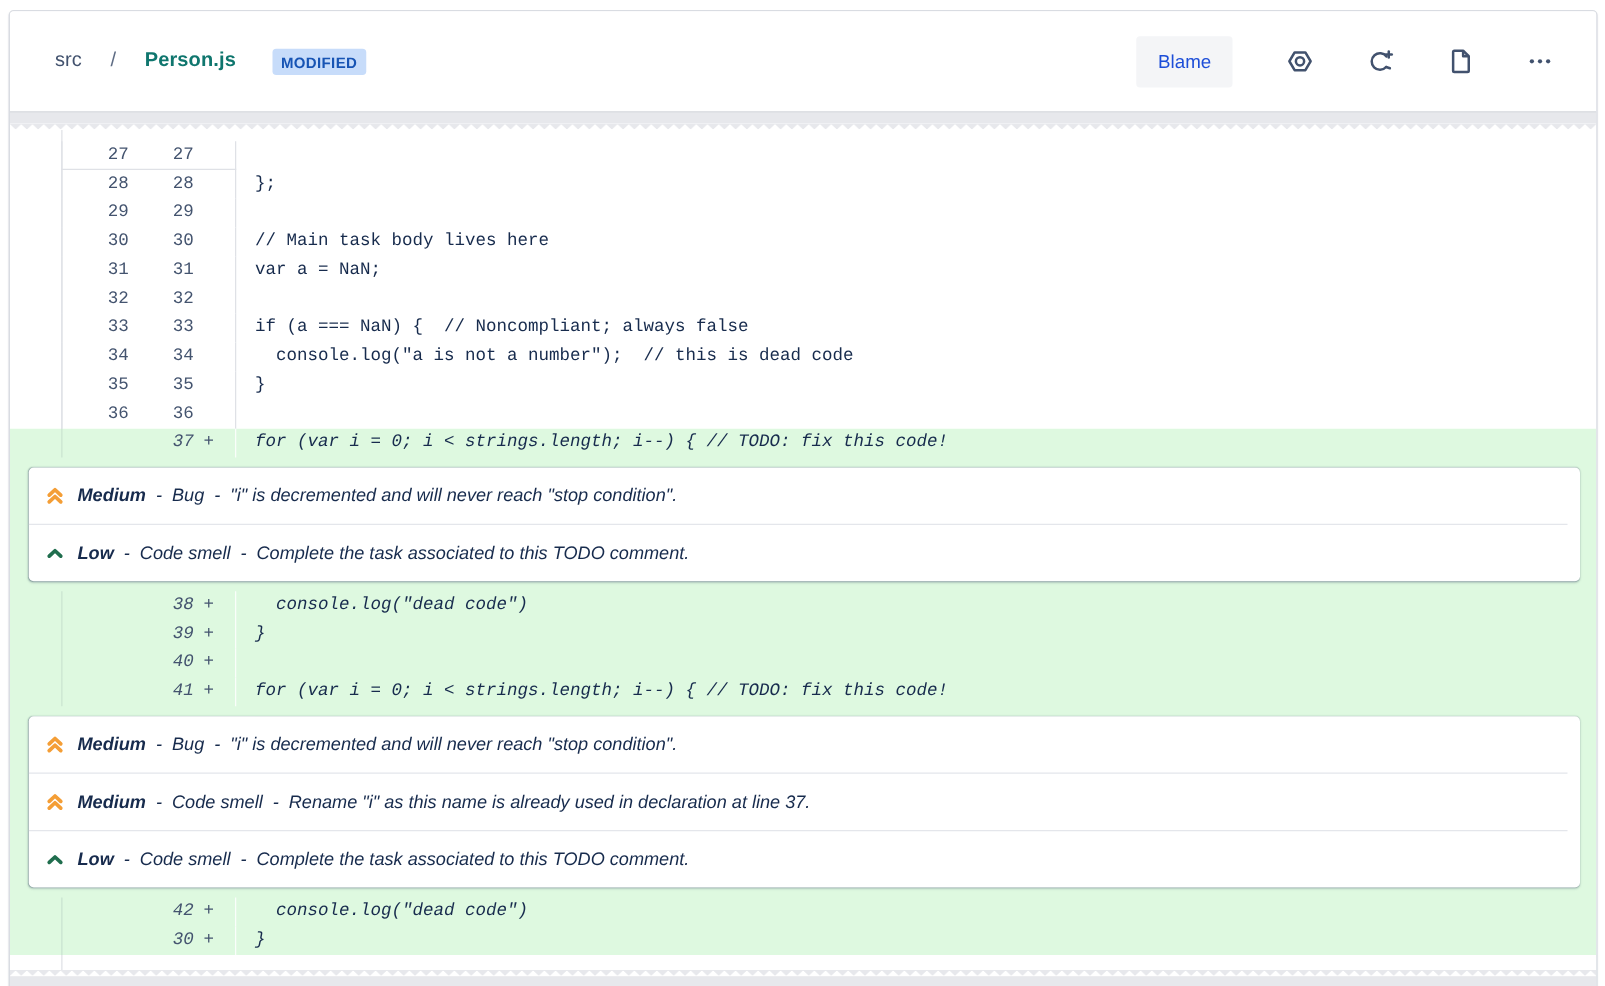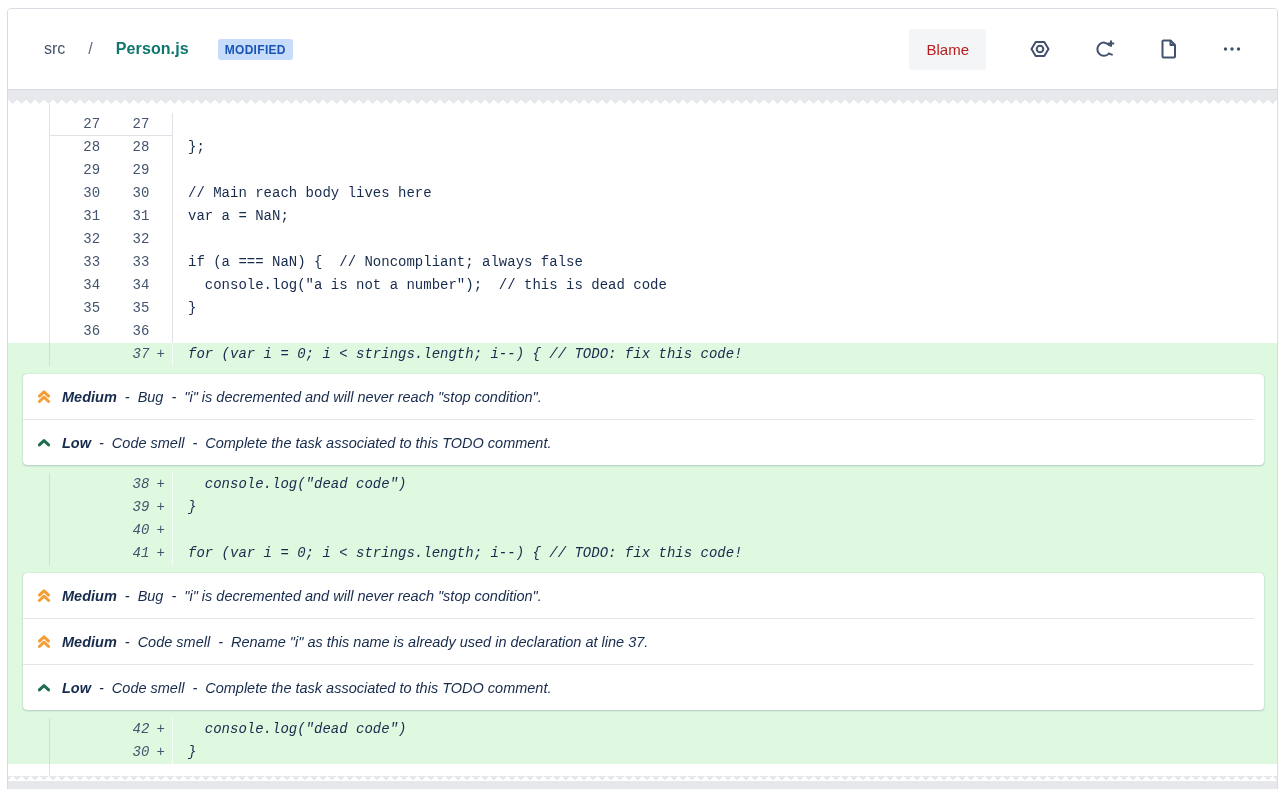--- a/index.html
+++ b/index.html
@@ -22,21 +22,21 @@
   .crumbs { display:flex; align-items:center; gap:23px; font-size:16px; color:#42526e; }
   .crumb-path { cursor:pointer; }
   .crumb-sep { color:#5e6c84; }
   .file-name { font-weight:700; color:#0f766e; letter-spacing:.1px; }
   .badge {
     margin-left:6px; background:#c7dcfa; color:#1754b4; font-size:12px;
     font-weight:700; padding:4px 7px 3px; border-radius:3px; letter-spacing:.3px;text-align:center;
   }
   .actions { display:flex; align-items:center; }
   .blame-btn {
-    background:#f4f5f7; border:none; border-radius:3px; color:#b91c1c;
+    background:#f4f5f7; border:none; border-radius:3px; color:#1d4ed8;
     font-family:inherit; font-size:15px; padding:12px 17px; cursor:pointer; margin-right:22px;
   }
   .icon-btn {
     width:30px; height:40px; display:flex; align-items:center; justify-content:center;
     cursor:pointer; margin:0 17px; border-radius:3px;
   }
   .icon-btn:last-child { margin-right:4px; }
   
   .torn-gray-top { height:10px; flex:none; background:#e7e8ec; border-top:1px solid #d9dbe0; }
   .torn-teeth-top {
@@ -53,21 +53,21 @@
   
   .diff {
     flex:none; background:#fff; padding:9px 0 12px 0;
     background-image:linear-gradient(#dfe1e6,#dfe1e6);
     background-size:1px 100%; background-position:41px 0; background-repeat:no-repeat;
     font-family:"Liberation Mono","DejaVu Sans Mono",monospace; font-size:14px; color:#172b4d;
   }
   .row { display:flex; height:23px; line-height:23px; }
   .spacer { width:41px; flex:none; }
   .gutter {
-    width:124px; flex:none; display:flex; color:#44546f; cursor:pointer;
+    width:140px; flex:none; display:flex; color:#44546f; cursor:pointer;
     border-left:1px solid #dfe1e6; border-right:1px solid #dfe1e6;
   }
   .row.hunk .gutter { border-bottom:1px solid #dfe1e6; }
   .num-old { width:53px; text-align:right; }
   .num-new { width:52px; text-align:right; }
   .marker { width:24px; text-align:center; }
   .code { margin:0; flex:1; padding-left:15px; white-space:pre; font:inherit; line-height:23px; }
   .added-block { background:#def9e0;font-style:italic; }
   .added-block .gutter { border-left:1px solid rgba(23,43,77,.10); border-right:1px solid rgba(255,255,255,.85); }
   
@@ -157,21 +157,21 @@
         </div>
         <pre class="code"></pre>
       </div>
       <div class="row">
         <div class="spacer"></div>
         <div class="gutter">
           <span class="num-old">30</span>
           <span class="num-new">30</span>
           <span class="marker"></span>
         </div>
-        <pre class="code">// Main reach body lives here</pre>
+        <pre class="code">// Main task body lives here</pre>
       </div>
       <div class="row">
         <div class="spacer"></div>
         <div class="gutter">
           <span class="num-old">31</span>
           <span class="num-new">31</span>
           <span class="marker"></span>
         </div>
         <pre class="code">var a = NaN;</pre>
       </div>

